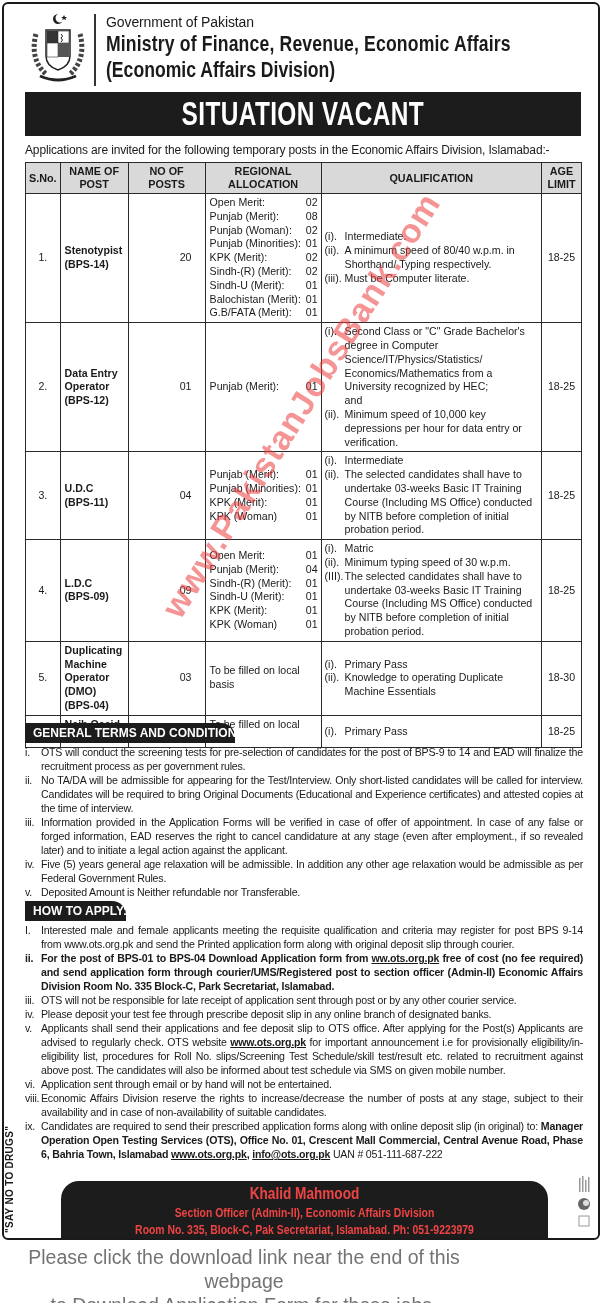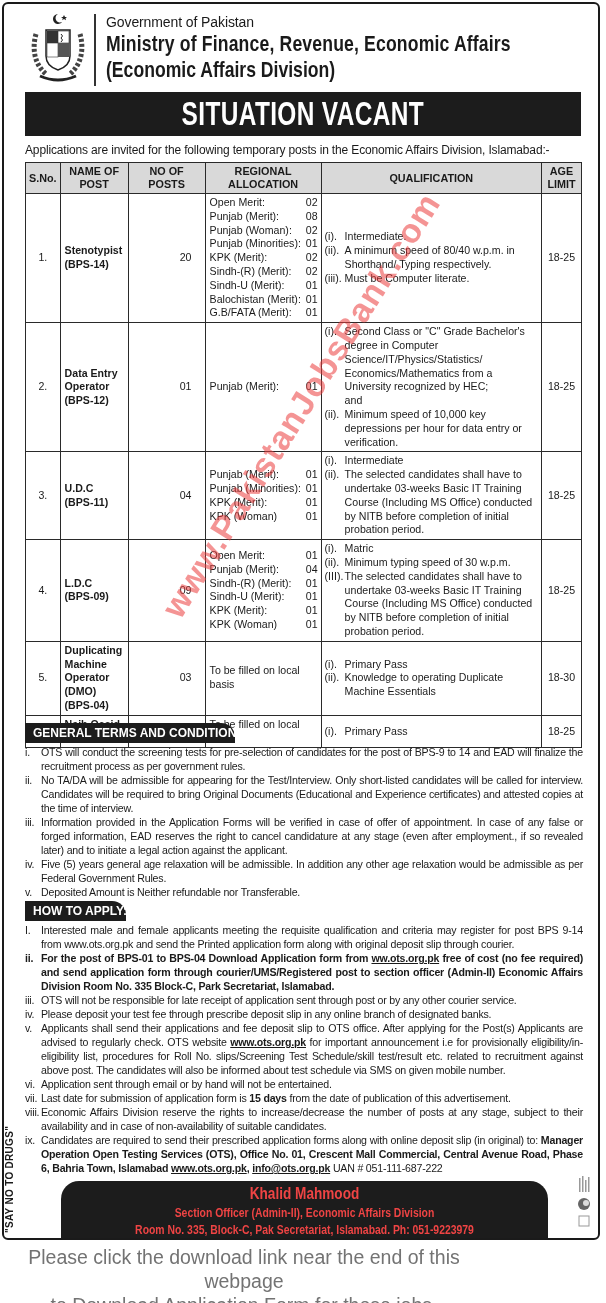--- a/index.html
+++ b/index.html
@@ -371,24 +371,20 @@
       </div>
     <div class="li">
         <span class="num">v.</span>
         <span class="txt"><span>Applicants shall send their applications and fee deposit slip to OTS office. After applying for the Post(s) Applicants are advised to regularly check. OTS website </span><span class="u b">www.ots.org.pk</span><span> for important announcement i.e for provisionally eligibility/in-eligibility list, procedures for Roll No. slips/Screening Test Schedule/skill test/result etc. related to recruitment against above post. The candidates will also be informed about test schedule via SMS on given mobile number.</span></span>
       </div>
     <div class="li">
         <span class="num">vi.</span>
         <span class="txt">Application sent through email or by hand will not be entertained.</span>
       </div>
     <div class="li">
-        <span class="num">vii.</span>
-        <span class="txt"><span>Last date for submission of application form is </span><span class="b">15 days</span><span> from the date of publication of this advertisement.</span></span>
-      </div>
-    <div class="li">
         <span class="num">viii.</span>
         <span class="txt">Economic Affairs Division reserve the rights to increase/decrease the number of posts at any stage, subject to their availability and in case of non-availability of suitable candidates.</span>
       </div>
     <div class="li">
         <span class="num">ix.</span>
         <span class="txt"><span>Candidates are required to send their prescribed application forms along with online deposit slip (in original) to: </span><span class="b">Manager Operation Open Testing Services (OTS), Office No. 01, Crescent Mall Commercial, Central Avenue Road, Phase 6, Bahria Town, Islamabad </span><span class="u b">www.ots.org.pk</span><span class="b">, </span><span class="u b">info@ots.org.pk</span><span> UAN # 051-111-687-222</span></span>
       </div>
   </div>
 
   <div class="sig">

